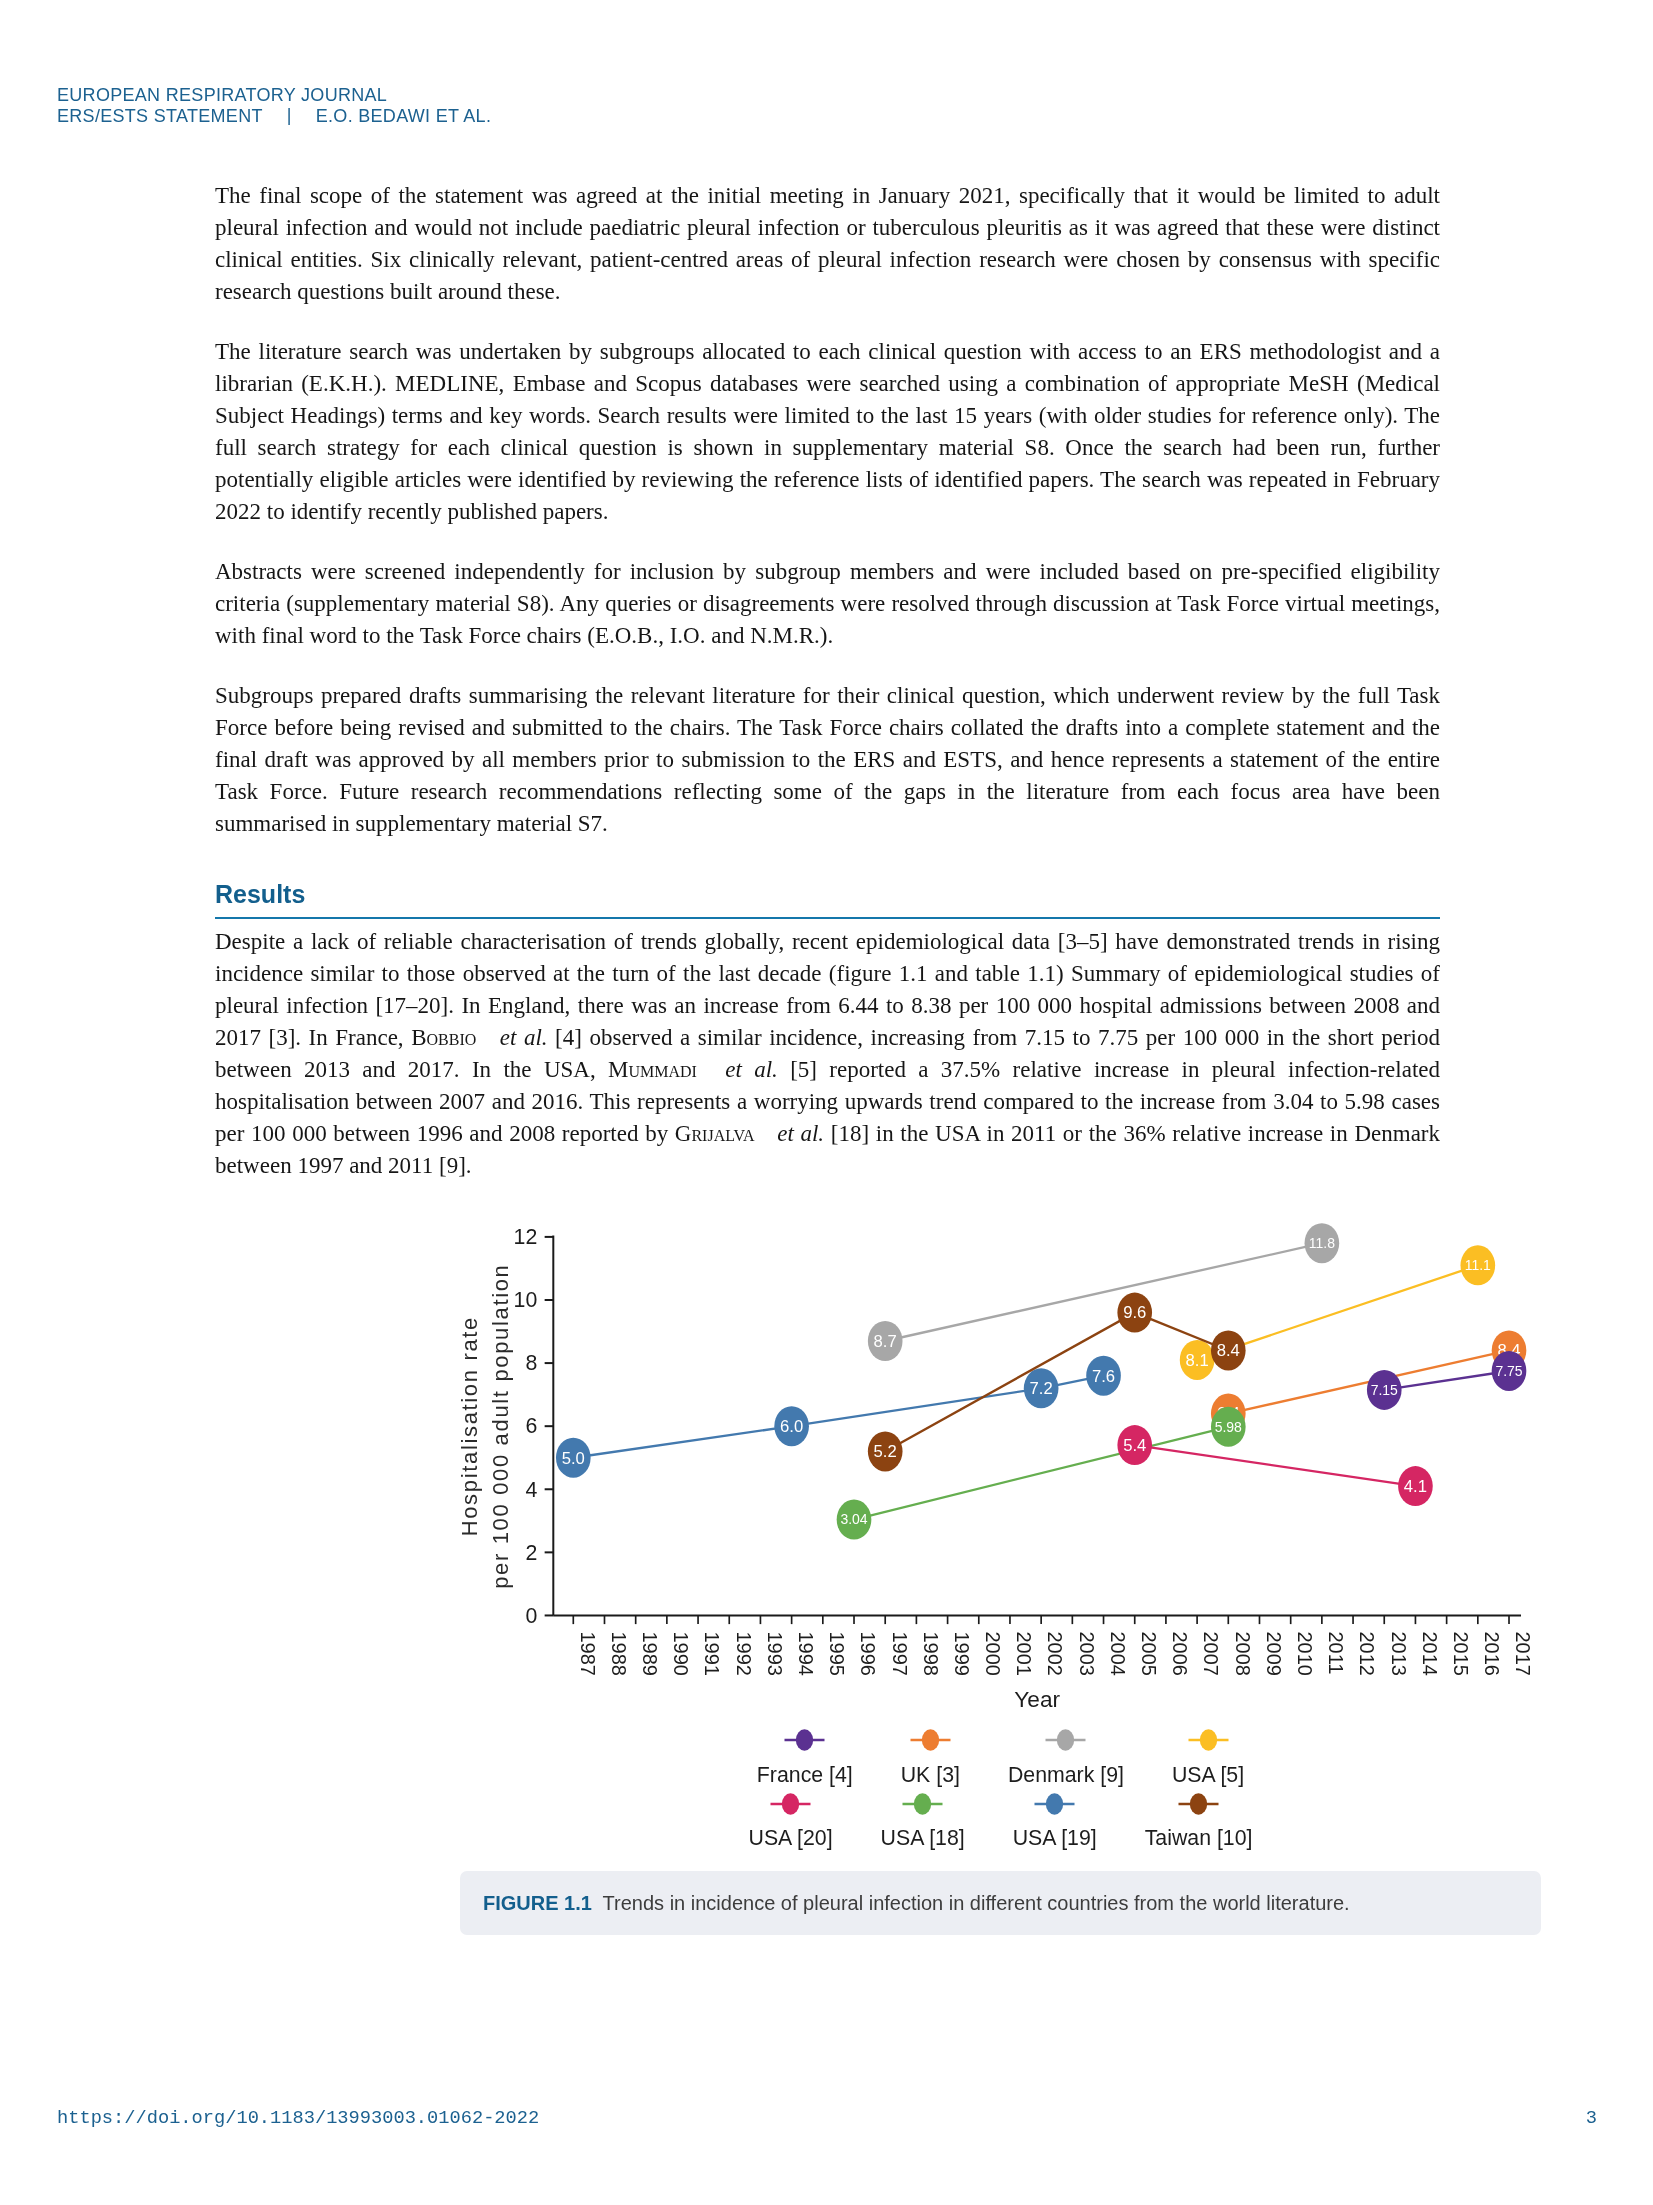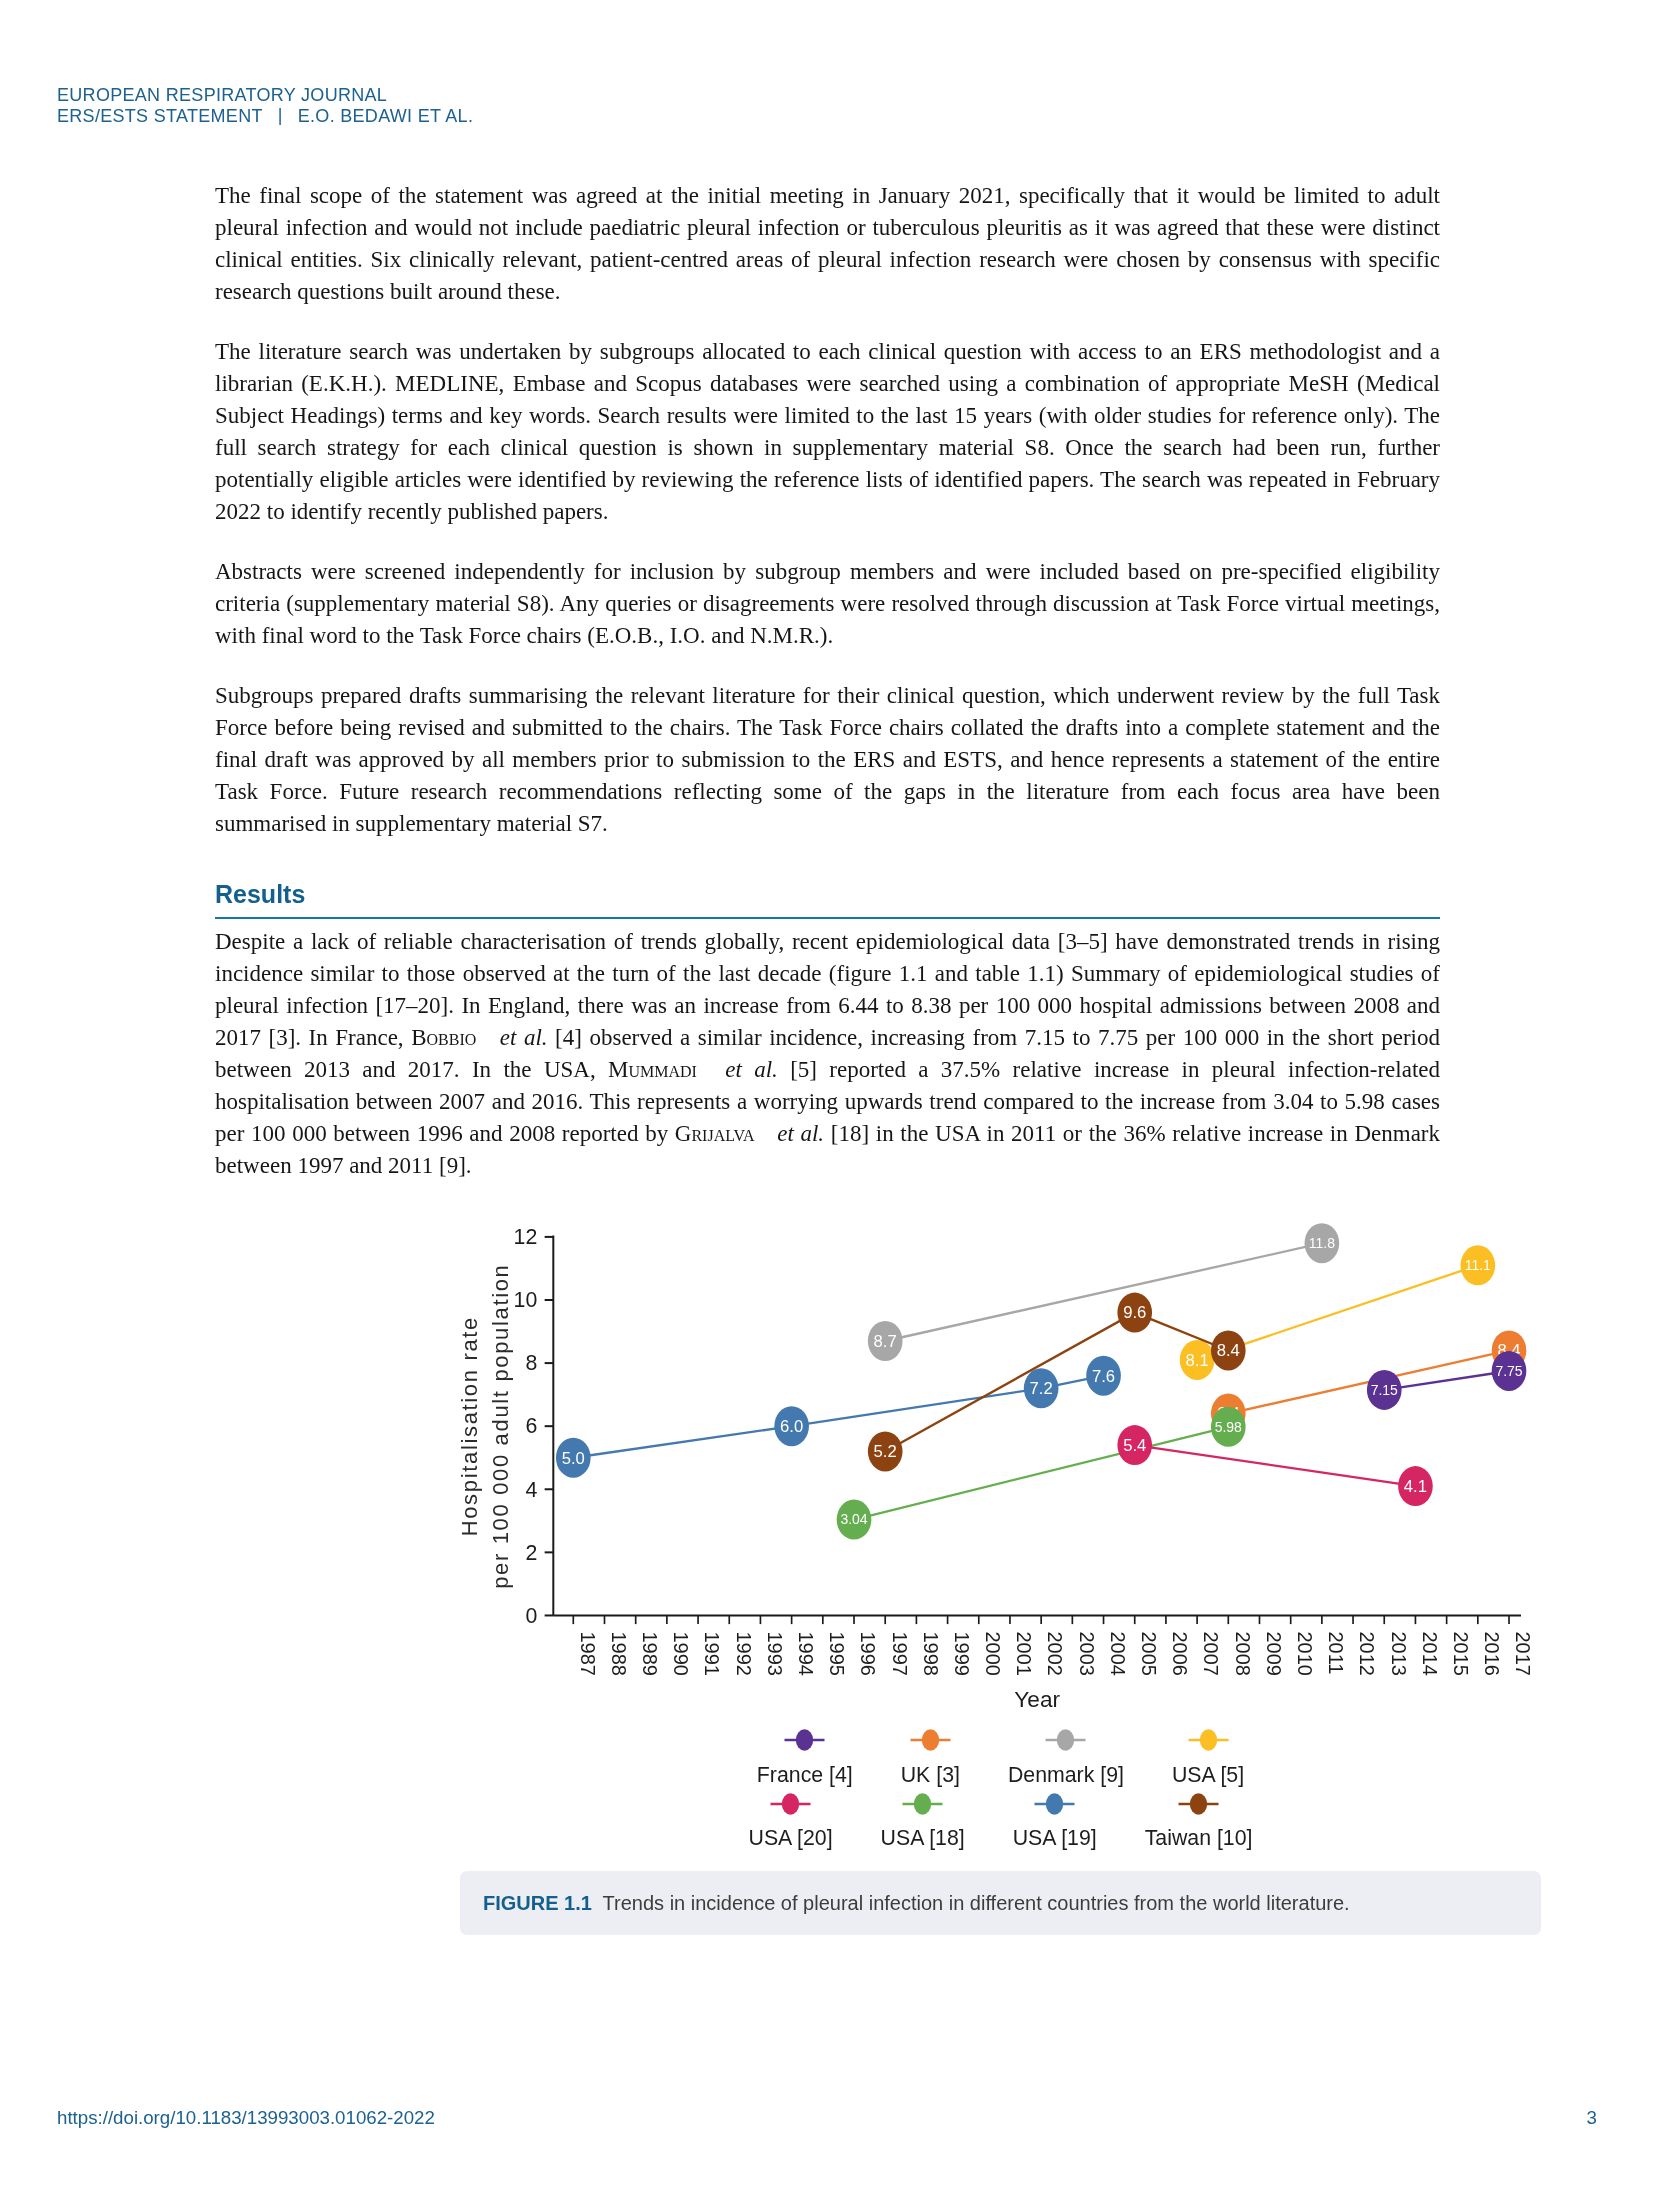--- a/index.html
+++ b/index.html
@@ -19,21 +19,21 @@
     top: 85px; left: 57px; right: 57px;
     display: flex;
     justify-content: space-between;
     align-items: baseline;
     font-family: "Liberation Sans", sans-serif;
     font-size: 18px;
     letter-spacing: 0.3px;
     color: #1c6190;
     flex-direction: column;
   }
-  .header-right { display: flex; gap: 15px; align-items: baseline; }
+  .header-right { display: flex; gap: 24px; align-items: baseline; }
   .header-sep { font-weight: 300; transform: translateY(-0.7px); }
   
   .content {
     position: absolute;
     top: 180px; left: 215px;
     width: 1225px;
   }
   p.body {
     margin: 0 0 28px 0;
     font-size: 23px;
@@ -86,21 +86,21 @@
     color: #3c3c3c;
     border-radius: 7px;
   }
   .cap-label { color: #135f8d; font-weight: bold; margin-right: 10.7px; }
   
   .footer {
     position: absolute;
     left: 57px; right: 57px; top: 2107px;
     display: flex;
     justify-content: space-between;
-    font-family: Liberation Sans, sans-serif;
+    font-family: Liberation Mono, monospace;
     font-size: 18.7px;
     color: #1c6190;
   }
 </style>
 </head>
 <body>
 
 <div class="page">
 
   <div class="header">

